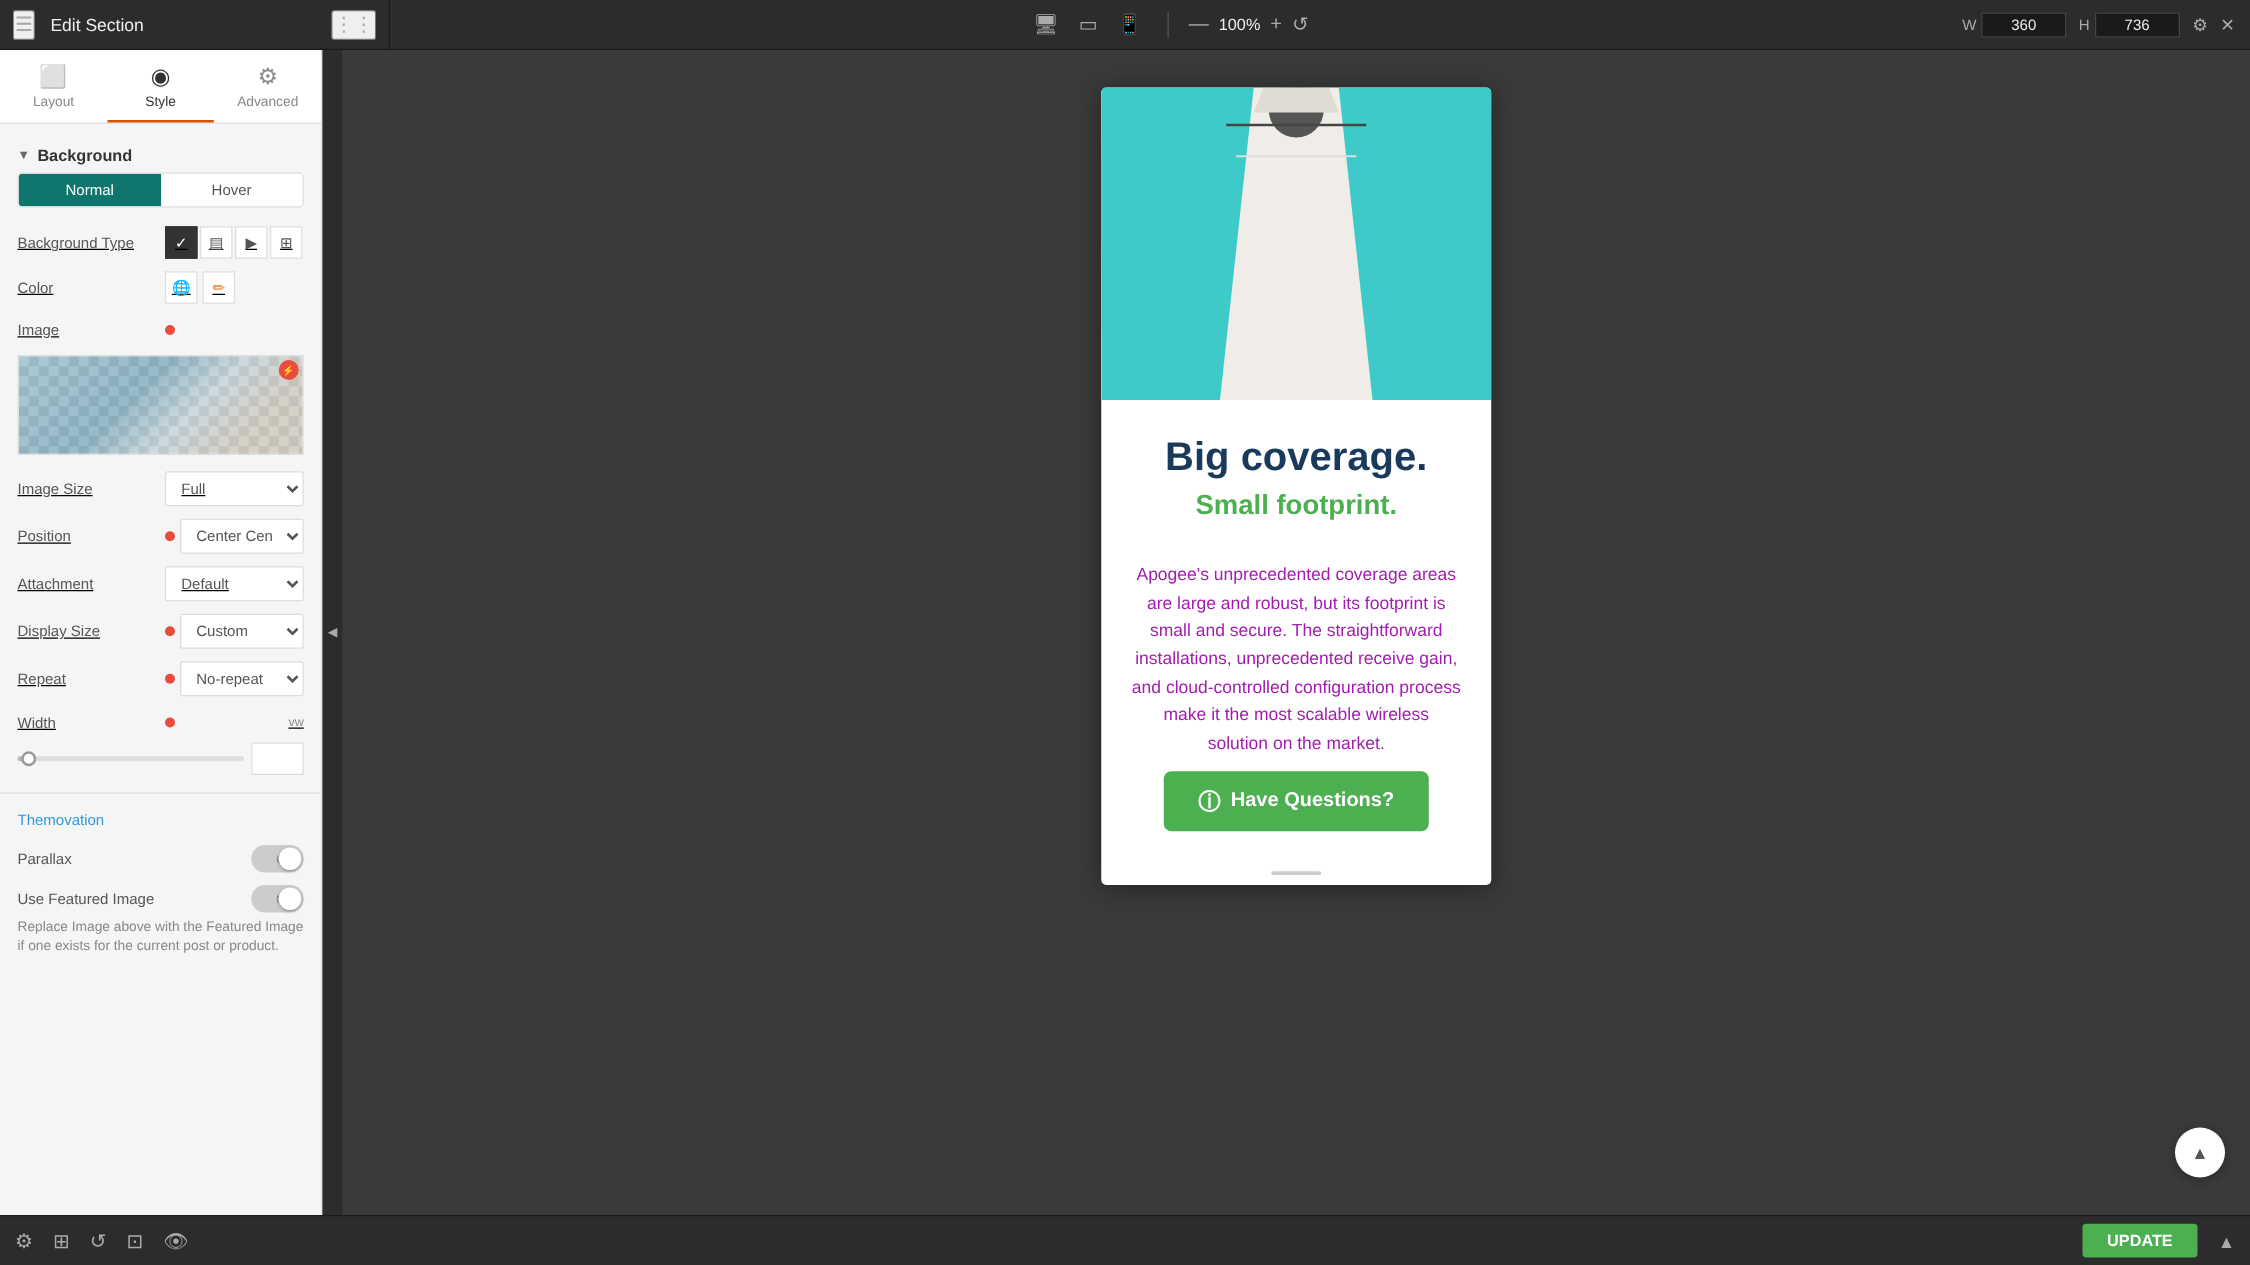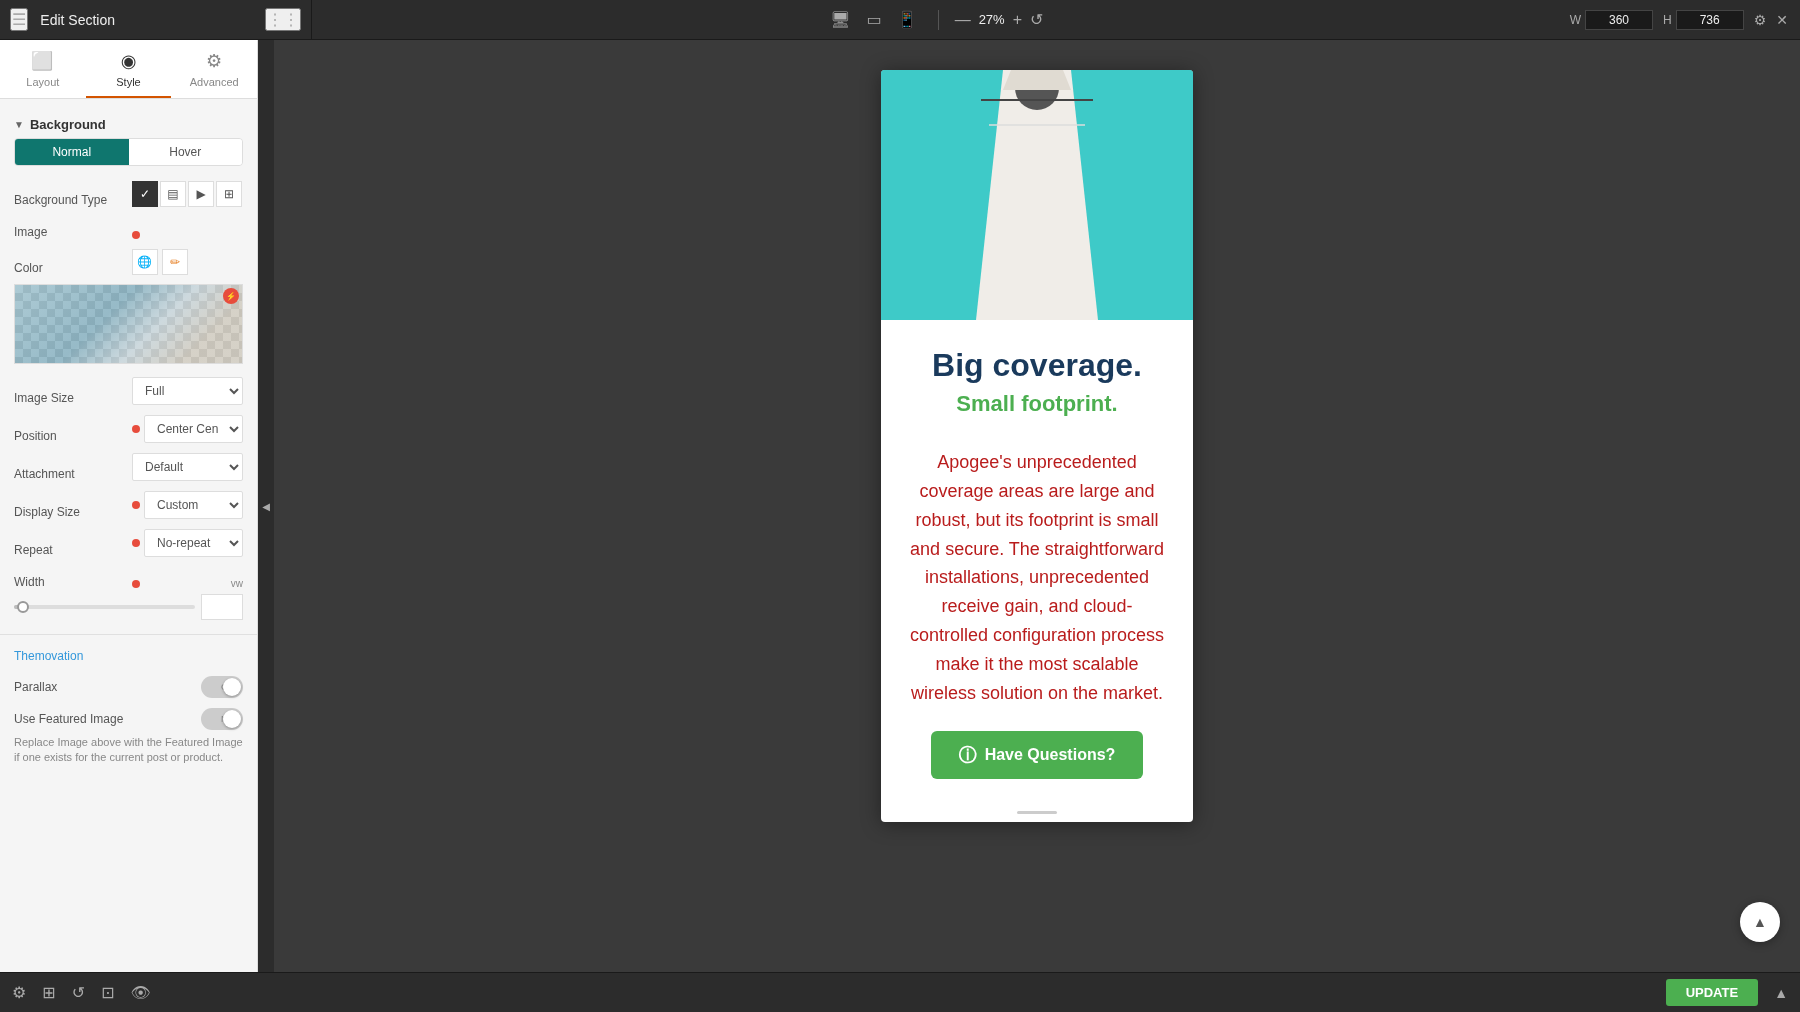--- a/index.html
+++ b/index.html
@@ -40,21 +40,21 @@
     .sidebar-content { flex: 1; overflow-y: auto; padding: 10px 0; }
 
     
     .panel-section-header { display: flex; align-items: center; gap: 6px; padding: 8px 14px 6px; font-size: 13px; font-weight: 600; color: #333; }
     .collapse-arrow { font-size: 10px; color: #666; }
     
     .bg-tabs { display: flex; margin: 0 14px 10px; border: 1px solid #ddd; border-radius: 4px; overflow: hidden; }
     .bg-tab { flex: 1; padding: 6px 0; text-align: center; font-size: 12px; cursor: pointer; color: #555; background: #fff; }
     .bg-tab.active { background: #0f766e; color: #fff; }
 
-    .prop-row { display: flex; align-items: flex-end; padding: 5px 14px; gap: 8px; min-height: 32px; }
+    .prop-row { display: flex; align-items: center; padding: 5px 14px; gap: 8px; min-height: 32px; text-decoration: underline; }
     .prop-label { font-size: 12px; color: #555; flex: 0 0 110px; }
     .prop-control { flex: 1; display: flex; align-items: center; gap: 4px; }
 
     .icon-group { display: flex; gap: 2px; }
     .icon-btn { width: 26px; height: 26px; display: flex; align-items: center; justify-content: center; border: 1px solid #ddd; background: #fff; cursor: pointer; font-size: 12px; color: #555; }
     .icon-btn.active { background: #333; color: #fff; border-color: #333; }
     
     .color-btn { width: 26px; height: 26px; border: 1px solid #ddd; background: #fff; cursor: pointer; display: flex; align-items: center; justify-content: center; font-size: 12px; }
     .globe-btn { color: #888; }
     .pencil-btn { color: #e67e22; }
@@ -97,21 +97,21 @@
     .collapse-handle-icon { color: #aaa; font-size: 10px; }
 
     
     .preview-wrapper { background: #fff; border-radius: 4px; width: 312px; min-height: 620px; overflow: hidden; box-shadow: 0 2px 20px rgba(0,0,0,0.4); margin-top: 10px; }
     .preview-hero { width: 100%; height: 250px; overflow: hidden; }
     .hero-img { width: 100%; height: 100%; background: linear-gradient(160deg, #3ecac8 0%, #2ab5b3 30%, #e8ddd0 70%, #d4c8b8 100%); position: relative; }
     
     .preview-content { padding: 28px 24px 24px; text-align: center; }
     .preview-heading { font-size: 32px; font-weight: 800; color: #1a3a5c; line-height: 1.1; margin-bottom: 8px; }
     .preview-subheading { font-size: 22px; font-weight: 700; color: #4caf50; margin-bottom: 31px; }
-    .preview-text { font-size: 18px; color: #b91c1c; line-height: 1.6; margin-bottom: 24px; }
+    .preview-text { font-size: 14px; color: #a21caf; line-height: 1.6; margin-bottom: 12px; }
     .preview-btn { display: inline-flex; align-items: center; gap: 8px; background: #4caf50; color: #fff; font-size: 16px; font-weight: 600; padding: 12px 28px; border-radius: 6px; cursor: pointer; }
     .preview-btn-icon { font-size: 18px; }
 
     .preview-scroll-indicator { text-align: center; padding: 8px; }
     .scroll-bar { width: 40px; height: 3px; background: #ccc; border-radius: 2px; margin: 0 auto; }
 
     .up-btn { position: absolute; right: 20px; bottom: 30px; width: 40px; height: 40px; background: #fff; border-radius: 50%; display: flex; align-items: center; justify-content: center; cursor: pointer; box-shadow: 0 2px 8px rgba(0,0,0,0.3); color: #555; font-size: 14px; }
 
     
     .bottombar { height: 40px; background: #2c2c2c; border-top: 1px solid #1a1a1a; display: flex; align-items: center; padding: 0 12px; gap: 16px; flex-shrink: 0; }
@@ -135,21 +135,21 @@
   </div>
   <div class="topbar-center">
     <div class="device-icons">
       <button class="device-btn">🖥</button>
       <button class="device-btn">▭</button>
       <button class="device-btn active">📱</button>
     </div>
     <div class="separator"></div>
     <div class="zoom-controls">
       <button class="zoom-btn">—</button>
-      <span class="zoom-value">27%</span>
+      <span class="zoom-value">100%</span>
       <button class="zoom-btn">+</button>
       <button class="zoom-btn">↺</button>
     </div>
   </div>
   <div class="topbar-right">
     <div class="dimension-input">
       <span class="dim-label">W</span>
       <input class="dim-field" type="text" value="360" style="">
     </div>
     <div class="dimension-input">
@@ -198,31 +198,31 @@
           <div class="icon-group">
             <button class="icon-btn active">✓</button>
             <button class="icon-btn">▤</button>
             <button class="icon-btn">▶</button>
             <button class="icon-btn">⊞</button>
           </div>
         </div>
       </div>
 
       <div class="prop-row">
-        <span class="prop-label">Image</span>
-        <div class="prop-control">
-          <span class="link-dot"></span>
-        </div>
-      </div>
-
-      <div class="prop-row">
         <span class="prop-label">Color</span>
         <div class="prop-control">
           <button class="color-btn globe-btn">🌐</button>
           <button class="color-btn pencil-btn">✏</button>
+        </div>
+      </div>
+
+      <div class="prop-row">
+        <span class="prop-label">Image</span>
+        <div class="prop-control">
+          <span class="link-dot"></span>
         </div>
       </div>
 
       <div class="img-preview">
         <div class="img-preview-box">
           <div class="img-preview-inner"></div>
         </div>
         <div class="img-link-icon">⚡</div>
       </div>
 

